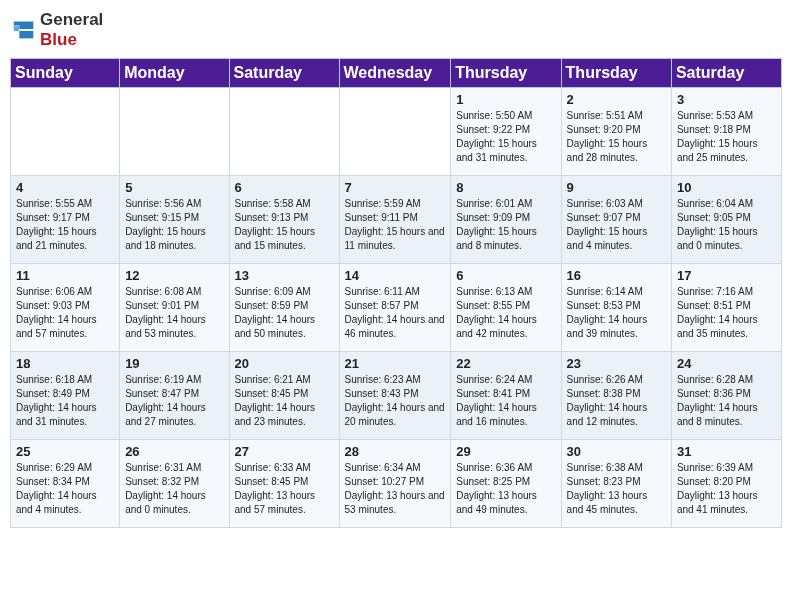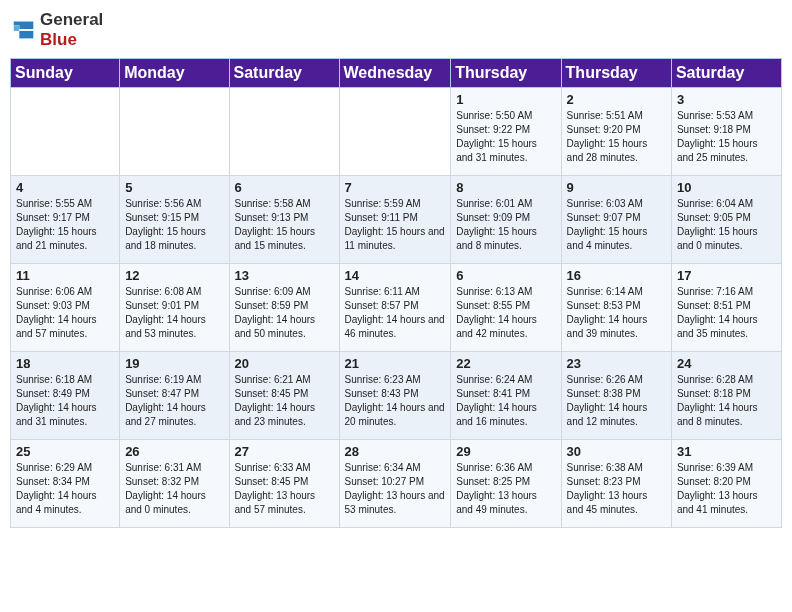--- a/index.html
+++ b/index.html
@@ -284,21 +284,21 @@
         <td>
           <span class="day-num">23</span>
           <div class="cell-content">Sunrise: 6:26 AM
 Sunset: 8:38 PM
 Daylight: 14 hours
 and 12 minutes.</div>
         </td>
         <td>
           <span class="day-num">24</span>
           <div class="cell-content">Sunrise: 6:28 AM
-Sunset: 8:18 PM
+Sunset: 8:36 PM
 Daylight: 14 hours
 and 8 minutes.</div>
         </td>
       </tr>
       <tr>
         <td>
           <span class="day-num">25</span>
           <div class="cell-content">Sunrise: 6:29 AM
 Sunset: 8:34 PM
 Daylight: 14 hours

